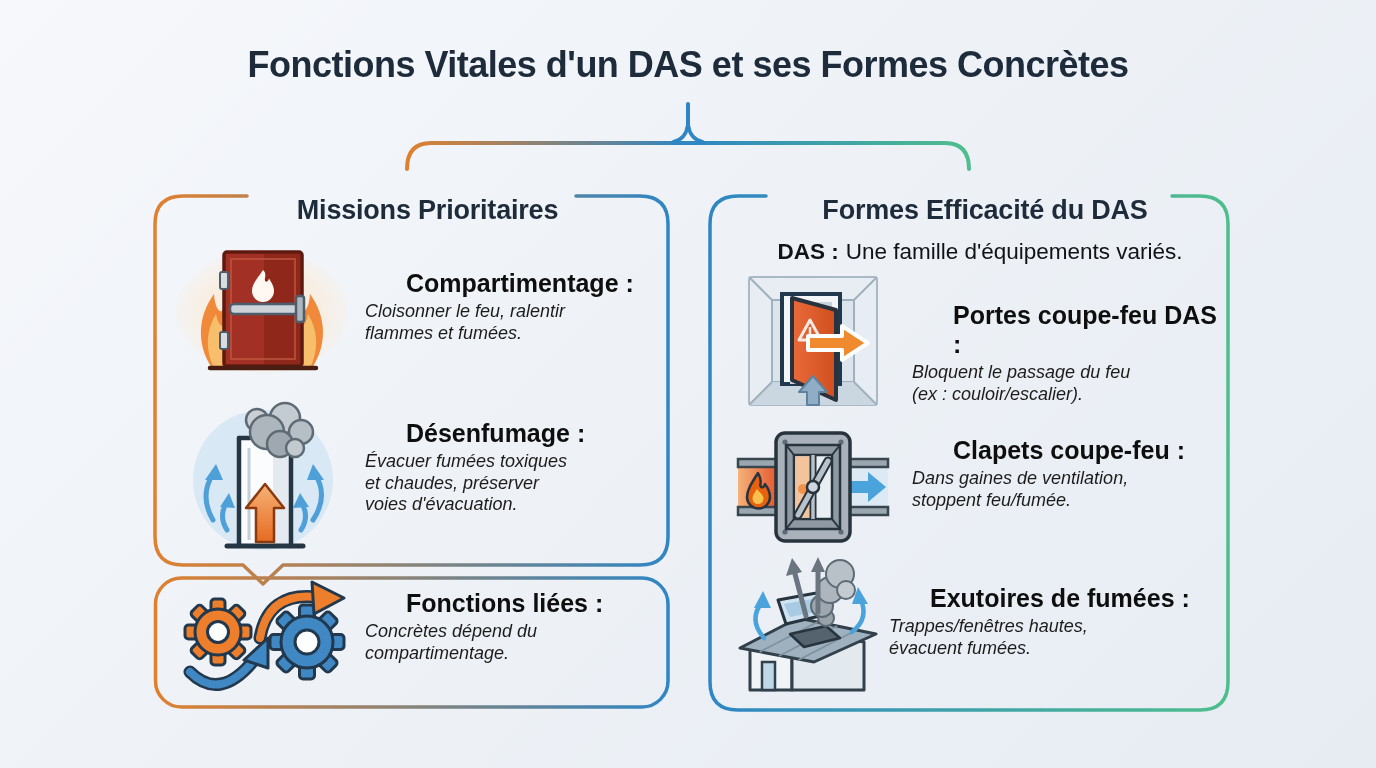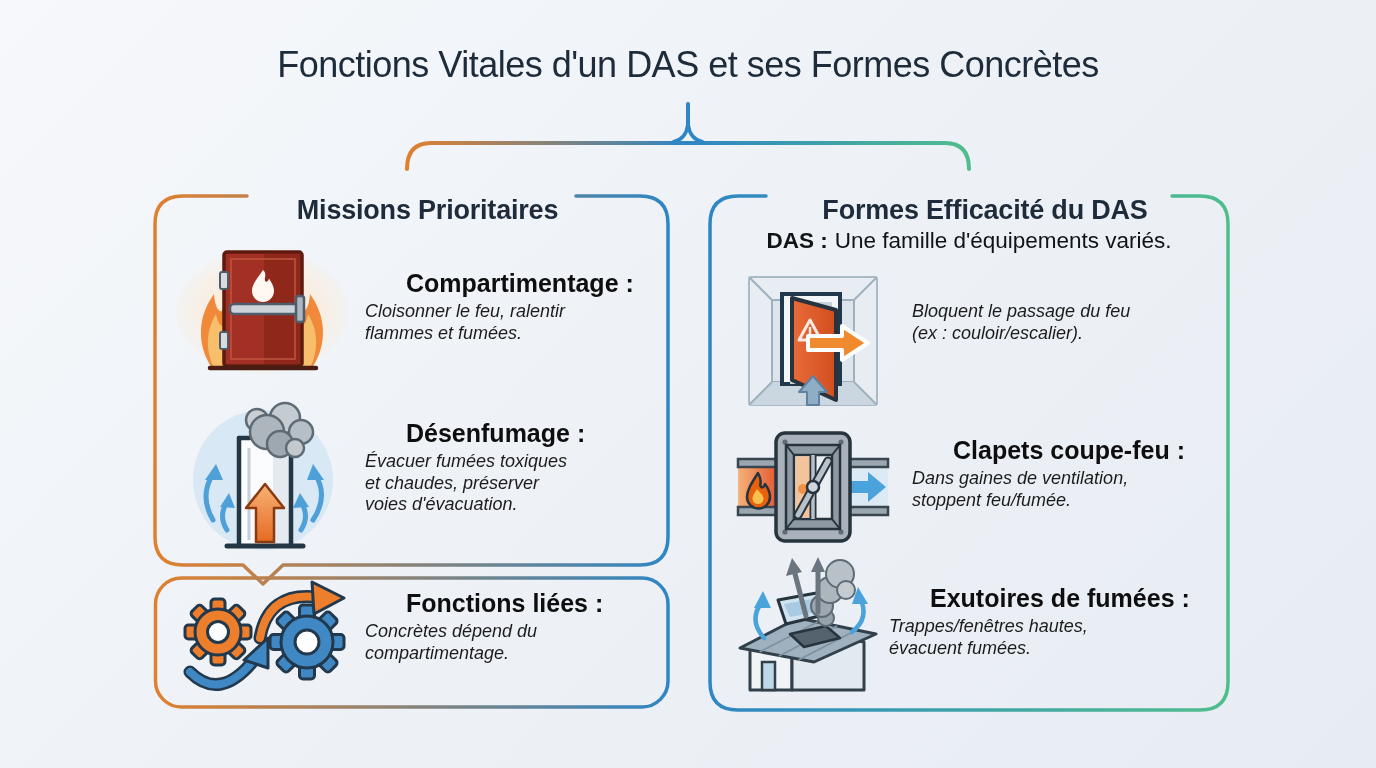--- a/index.html
+++ b/index.html
@@ -4,31 +4,31 @@
 <style>
   html,body{margin:0;padding:0;background:#dfe5ec;}
   .stage{
     position:relative;width:1376px;height:768px;overflow:hidden;
     background:linear-gradient(135deg,#f6f8fb 0%,#eef2f7 45%,#e7ecf3 100%);
     font-family:"Liberation Sans","DejaVu Sans",sans-serif;
   }
   .overlay{position:absolute;left:0;top:0;width:1376px;height:768px;}
   .title{
     position:absolute;left:0;top:44px;width:1376px;margin:0;
-    text-align:center;font-size:36px;font-weight:400;letter-spacing:-0.5px;
+    text-align:center;font-size:36px;font-weight:700;letter-spacing:-0.5px;
     color:#1D2B3A;
   }
   .panel-header{
     position:absolute;top:179px;margin:16px;text-align:center;
     font-size:27px;font-weight:800;color:#1D2B3A;letter-spacing:-0.2px;
   }
   .panel-header.left{left:155px;width:513px;}
   .panel-header.right{left:710px;width:518px;}
   .intro{
-    position:absolute;left:710px;top:228px;width:518px;margin:0;
+    position:absolute;left:710px;top:228px;width:518px;margin:11px;
     text-align:center;font-size:22.5px;color:#101417;
   }
   .intro .b{font-weight:800;margin-right:7px;}
   .item-text{position:absolute;color:#141414;}
   .item-heading{font-size:25px;font-weight:800;color:#0E0E0E;line-height:1.16;margin-bottom:3px;margin-left:41px;}
   .item-body{font-size:18px;color:#1C1C1C;line-height:1.2;white-space:pre-line;font-style:italic;}
   .icon{position:absolute;}
 </style>
 </head>
 <body>
@@ -258,20 +258,21 @@
 voies d'évacuation.</div>
   </div>
 
   <div class="item-text" style="left:365px;top:589px;width:295px">
     <div class="item-heading">Fonctions liées :</div>
     <div class="item-body">Concrètes dépend du
 compartimentage.</div>
   </div>
 
   <div class="item-text" style="left:912px;top:301px;width:310px">
+    <div class="item-heading">Portes coupe-feu DAS :</div>
     <div class="item-body">Bloquent le passage du feu
 (ex : couloir/escalier).</div>
   </div>
 
   <div class="item-text" style="left:912px;top:436px;width:312px">
     <div class="item-heading">Clapets coupe-feu :</div>
     <div class="item-body">Dans gaines de ventilation,
 stoppent feu/fumée.</div>
   </div>
 

